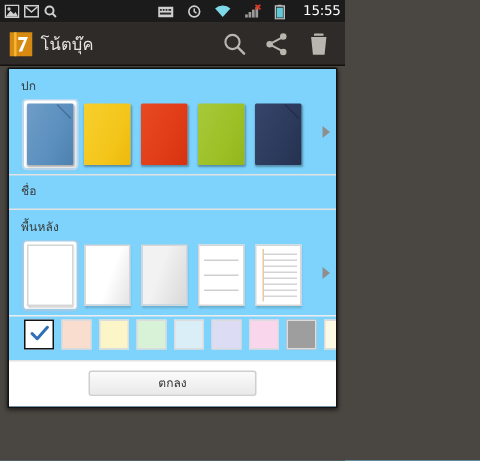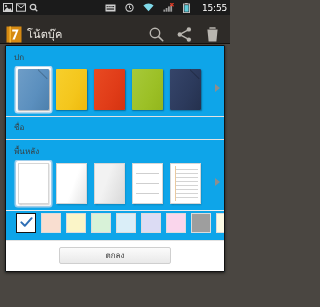--- a/index.html
+++ b/index.html
@@ -32,21 +32,21 @@
     margin-left: 3px;
     letter-spacing: -0.2px;
   }
   .sb-ic { display: block; }
 
   
   .actionbar {
     height: 29px;
     background: #2e2b28;
     display: flex;
-    align-items: flex-end;
+    align-items: center;
     padding: 0 6px;
     border-bottom: 1px solid #15130f;
   }
   .app-icon {
     width: 16px; height: 17px;
     position: relative;
     margin-right: 5px;
     flex: none;
   }
   .app-title {
@@ -56,21 +56,21 @@
     white-space: nowrap;
   }
   .ab-actions { margin-left: auto; display: flex; align-items: center; gap: 11px; padding-right: 3px; }
   .ab-btn { width: 17px; height: 17px; display: block; }
 
   
   .dialog {
     position: absolute;
     left: 5px; top: 45px;
     width: 220px;
-    background: #0ea5e9;
+    background: #7dd3fc;
     border: 1px solid #121212;
     border-radius: 1px;
     box-shadow: 0 1px 3px rgba(0,0,0,0.6);
     overflow: hidden;
   }
   .section-label {
     font-size: 8px;
     color: #3a3a3a;
     padding: 5px 0 2px 8px;
     letter-spacing: 0.1px;

